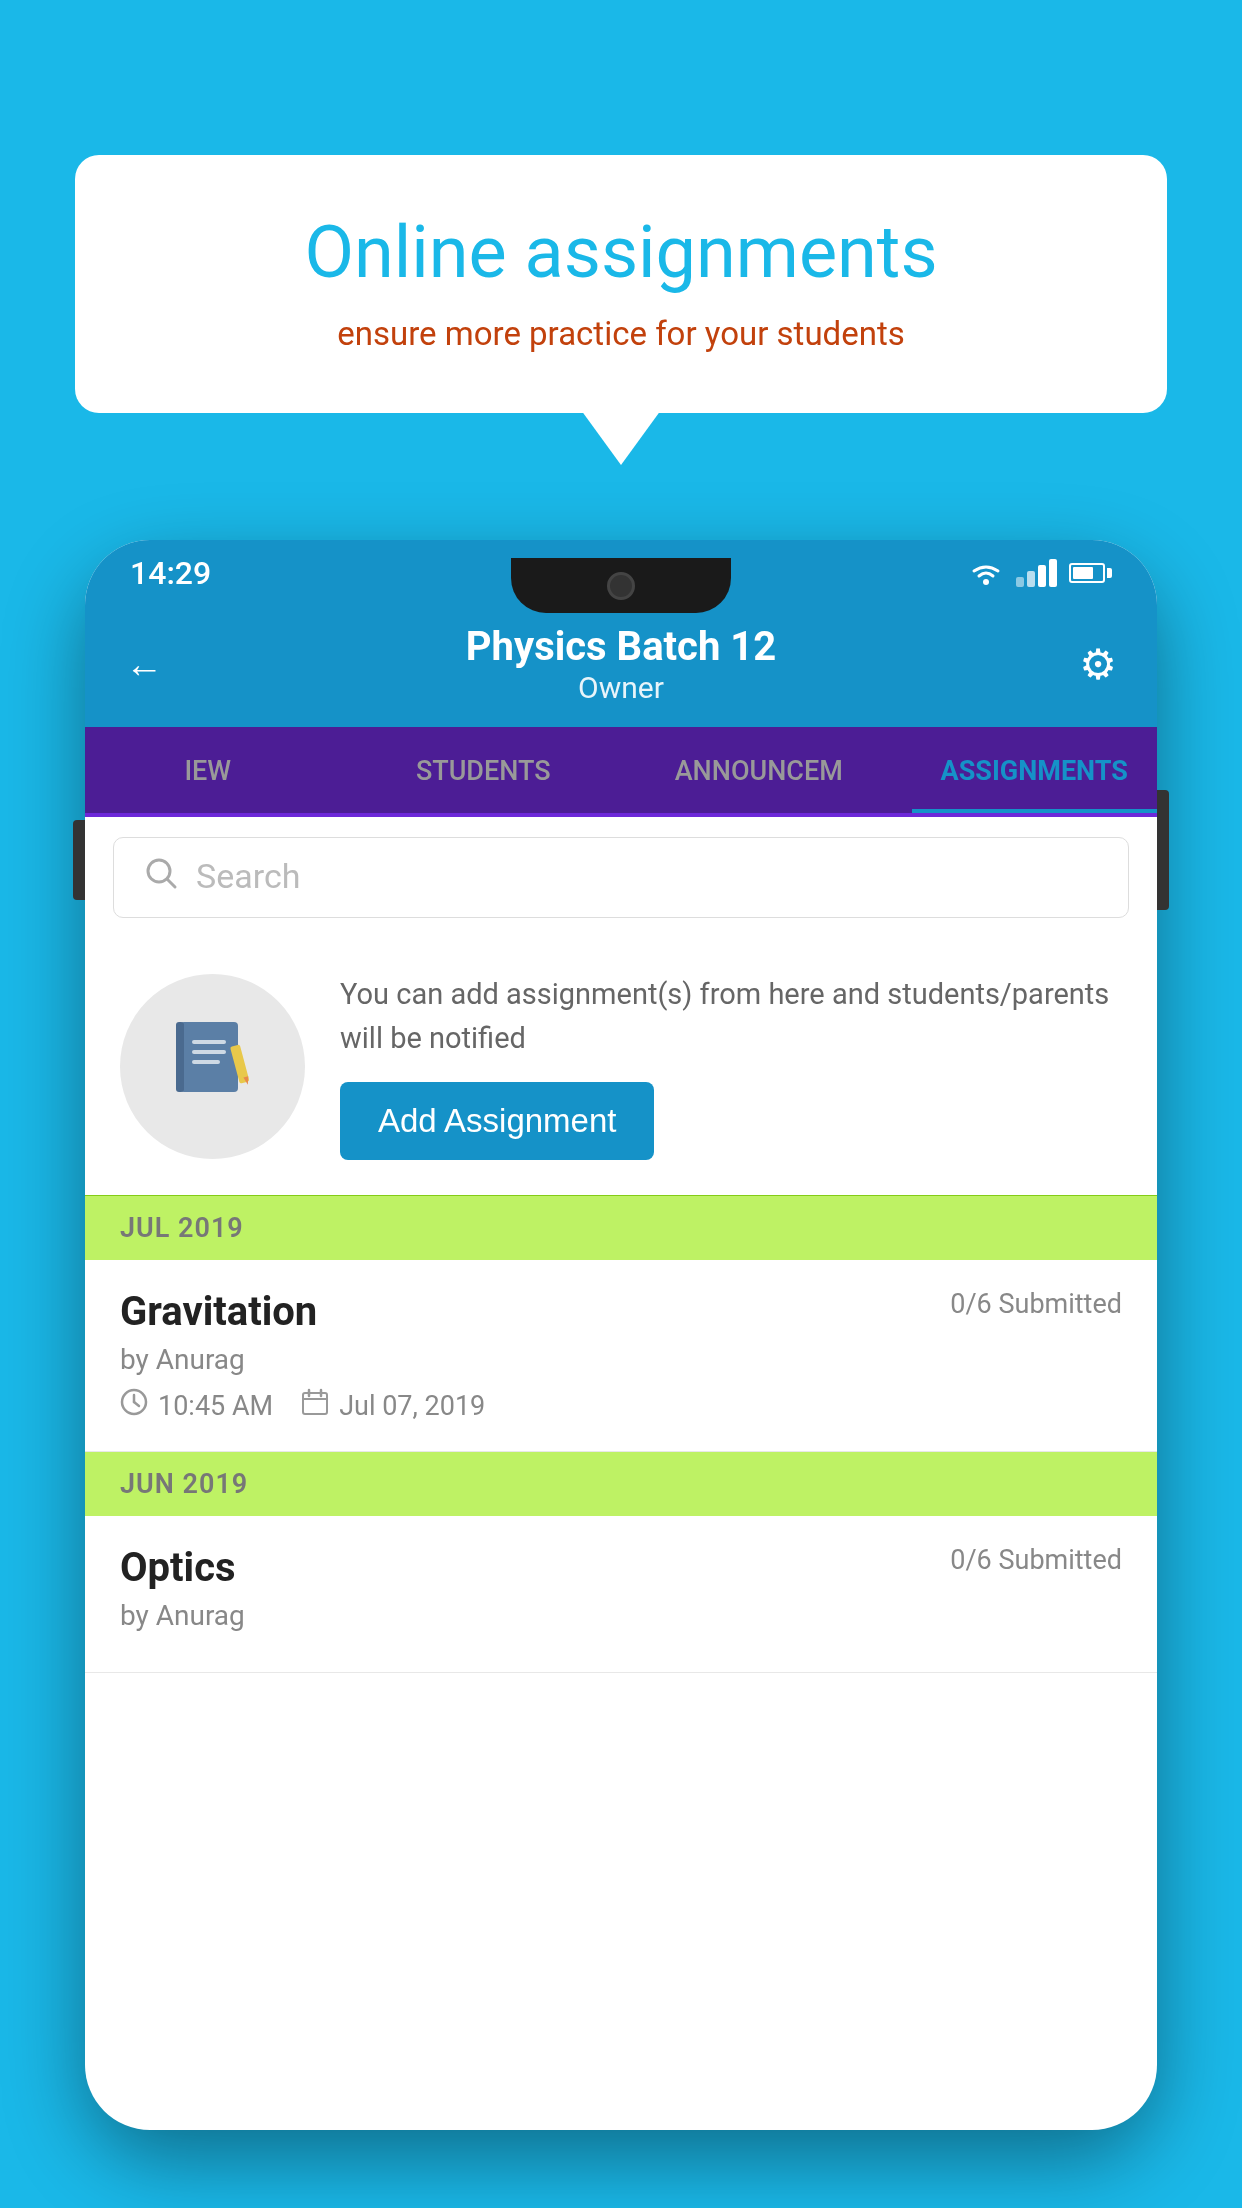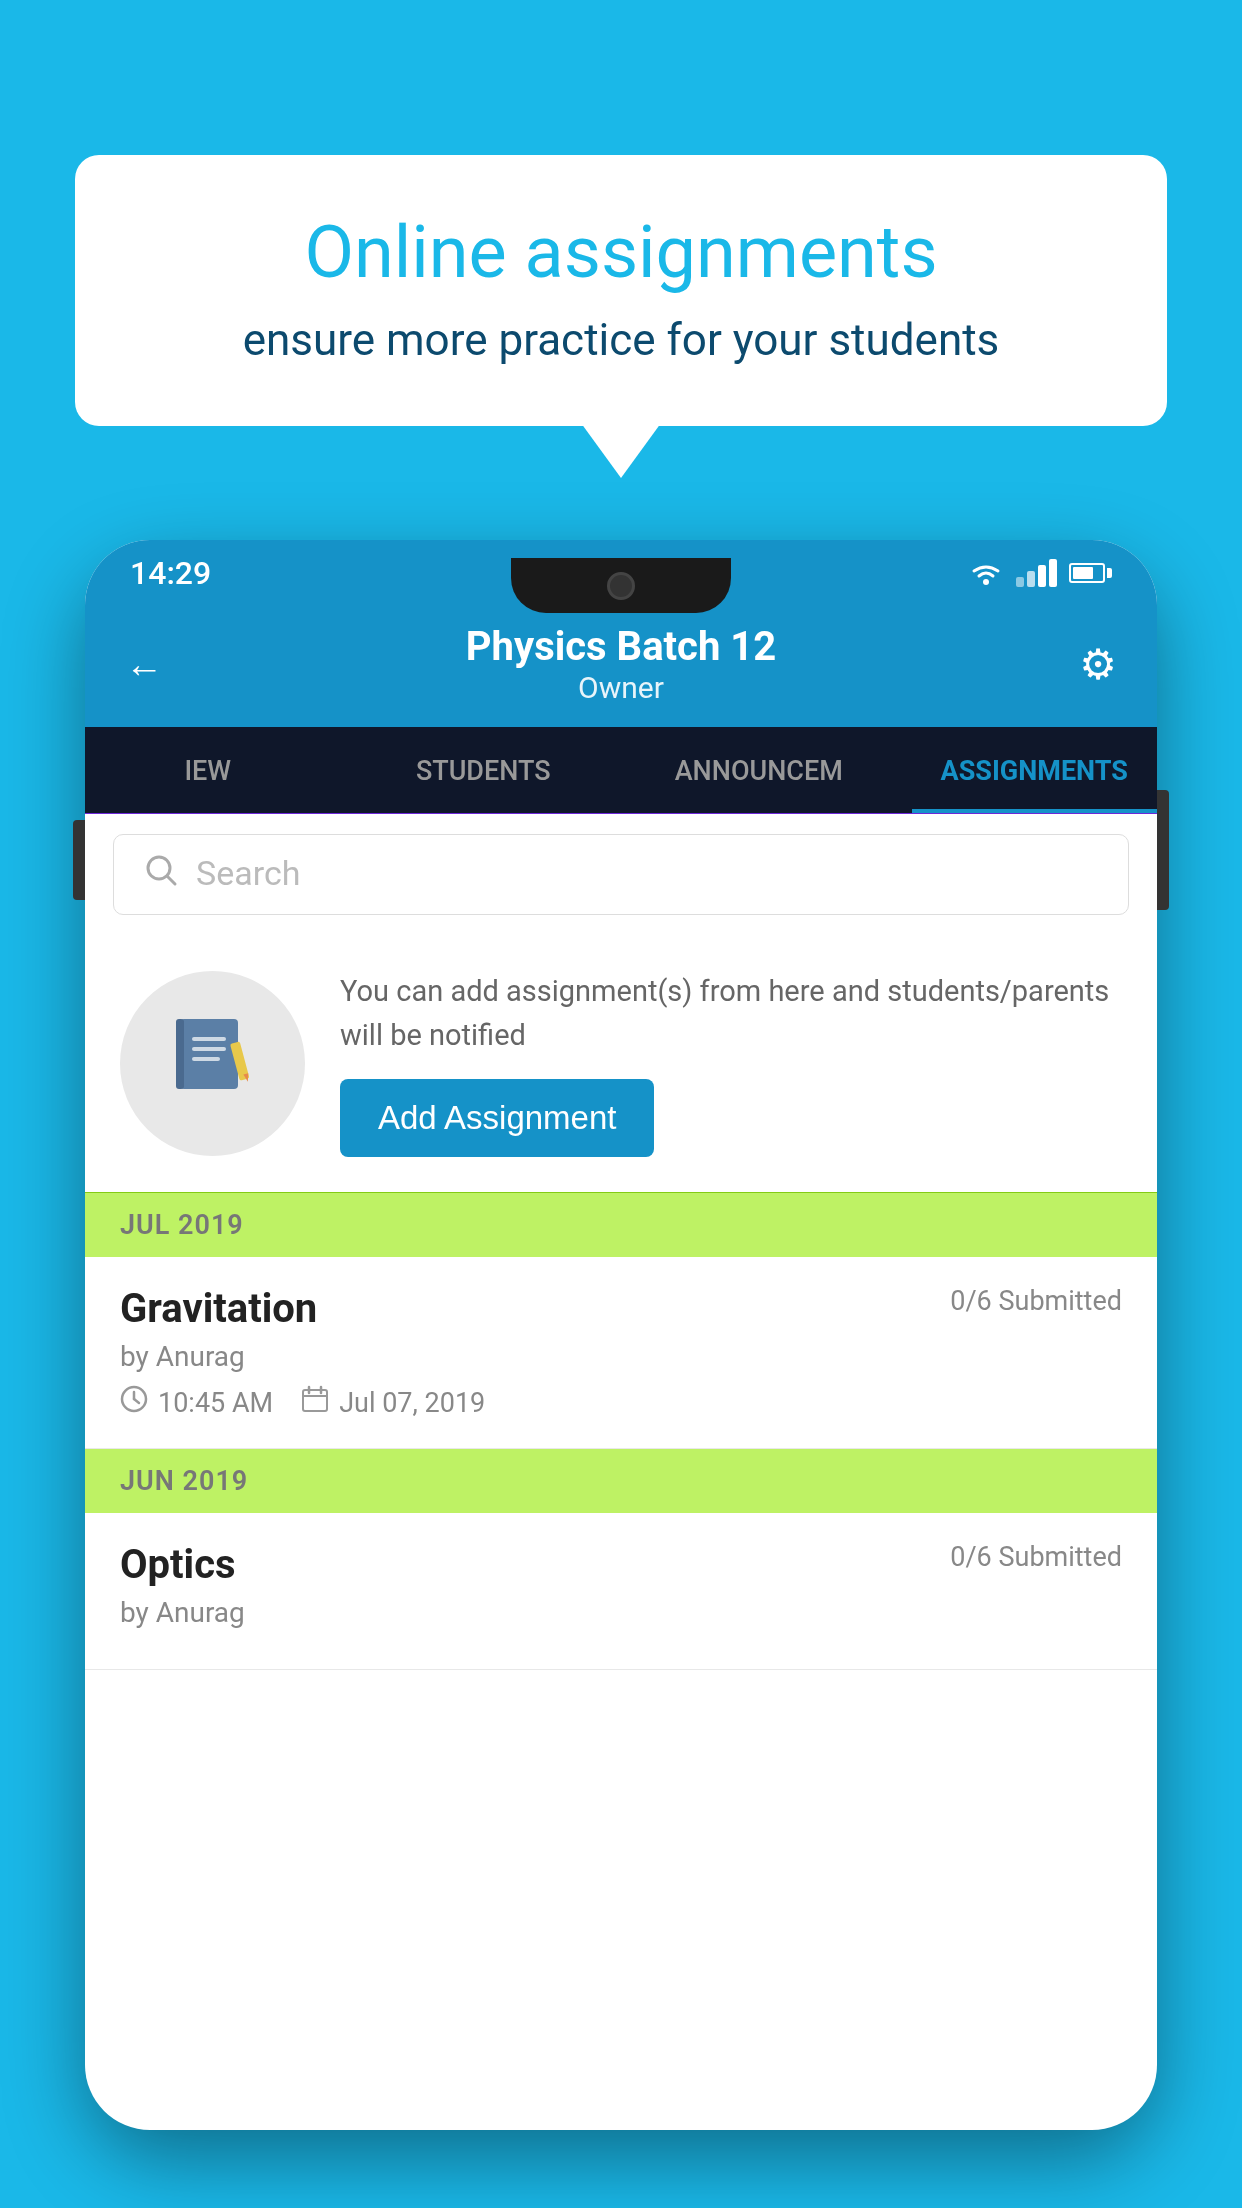--- a/index.html
+++ b/index.html
@@ -44,22 +44,22 @@
 
     .bubble-title {
       font-size: 72px;
       font-weight: 400;
       color: #1ab8e8;
       margin-bottom: 18px;
       line-height: 1.2;
     }
 
     .bubble-subtitle {
-      font-size: 44px;
-      color: #0c4a6e;
+      font-size: 33px;
+      color: #c2410c;
       font-weight: 400;
     }
 
     
     .phone-wrapper {
       position: absolute;
       top: 540px;
       left: 85px;
       right: 85px;
       bottom: 0;
@@ -161,23 +161,23 @@
 
     .header-gear {
       color: white;
       font-size: 42px;
       width: 60px;
       text-align: right;
     }
 
     
     .tabs-bar {
-      background: #0f172a;
-      display: flex;
-      border-bottom: 1px solid #6d28d9;
+      background: #4c1d95;
+      display: flex;
+      border-bottom: 4px solid #6d28d9;
       overflow: hidden;
       gap: 30px;
     }
 
     .tab-item {
       flex: 1;
       text-align: center;
       padding: 28px 10px 22px;
       font-size: 27px;
       font-weight: 500;

